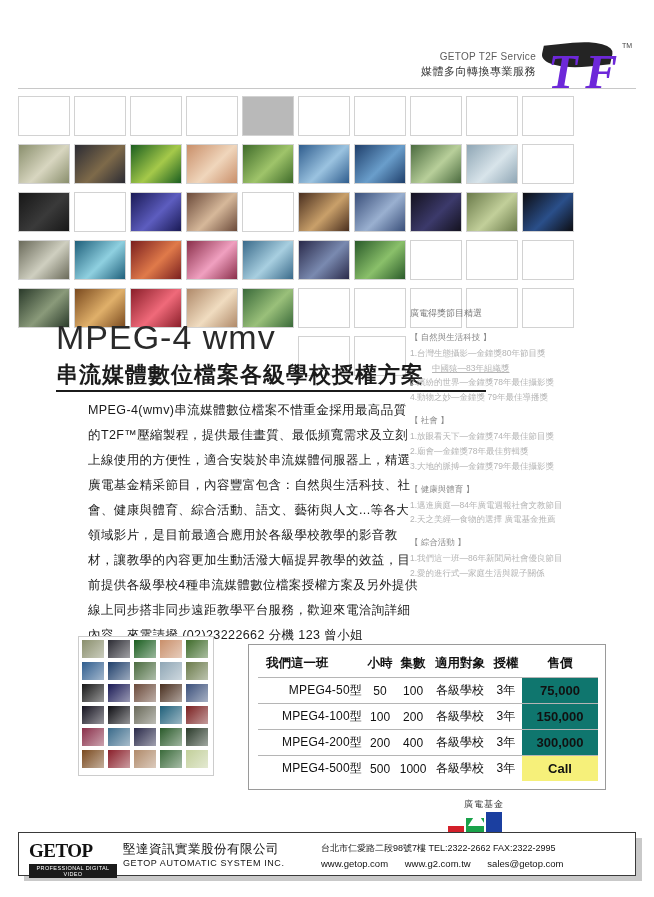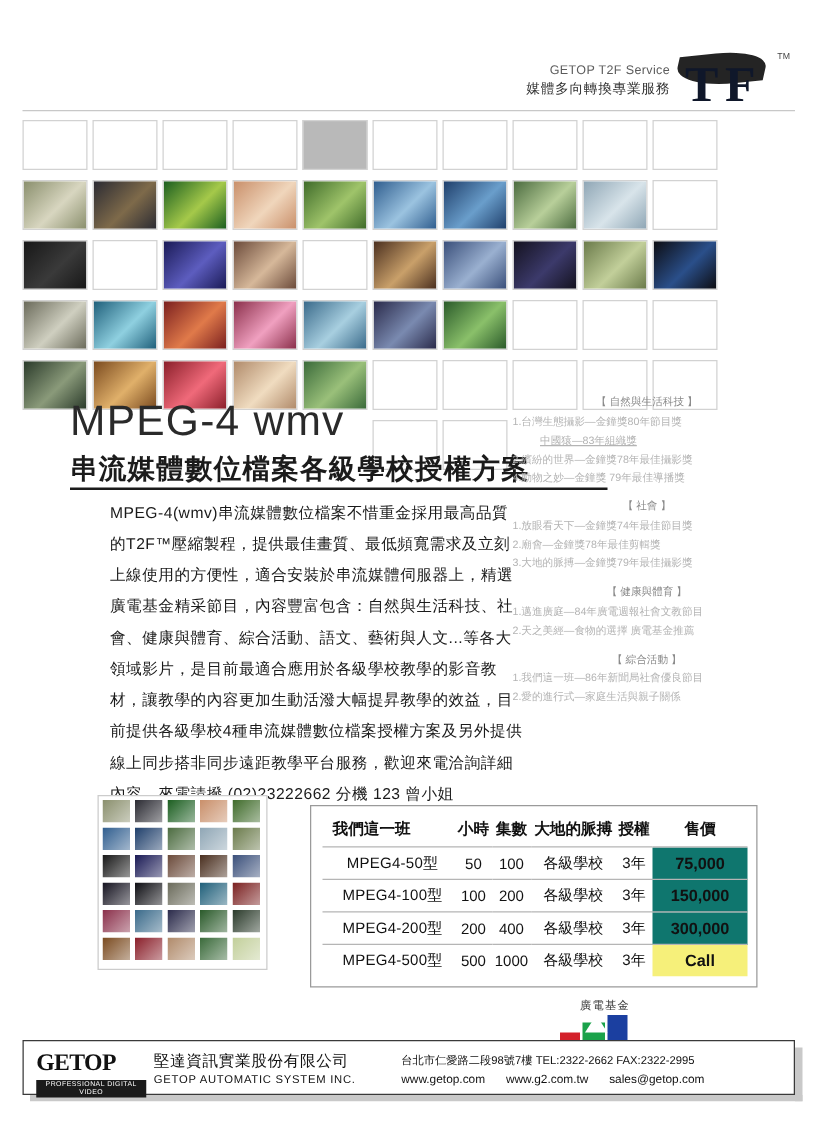--- a/index.html
+++ b/index.html
@@ -52,23 +52,24 @@
   }
   .t2f-logo {
     position: absolute;
     right: 22px; top: 40px;
     width: 92px; height: 46px;
   }
   .t2f-logo .t2f-letters {
     position: absolute;
     left: 8px; top: 4px;
     font-family: "Liberation Serif", serif;
+    font-style: italic;
     font-weight: bold;
-    font-size: 40px;
-    color: #0f172a;
+    font-size: 48px;
+    color: #6d28d9;
     letter-spacing: -2px;
   }
   .t2f-logo .t2f-swoosh {
     position: absolute;
     left: 2px; top: 2px;
     width: 70px; height: 26px;
     background: #111111;
     border-radius: 0 60% 0 70%;
     transform: skewX(-18deg) rotate(-6deg);
     opacity: 0.92;
@@ -145,21 +146,20 @@
   }
   .awards .aw-title {
     color: #7a7a7a;
     font-size: 9px;
     margin-bottom: 3px;
   }
   .awards .aw-head {
     color: #8a8a8a;
     margin-top: 8px;
     margin-bottom: 1px;
-    text-align: center;
   }
   .awards .aw-line {
     color: #b4b4b4;
     white-space: nowrap;
     overflow: hidden;
   }
   .awards .aw-line.indent { padding-left: 22px; text-decoration: underline; }
 
   
   .mosaic {
@@ -203,21 +203,21 @@
     color: #111;
   }
   .price-table th.c-model { text-align: left; padding-left: 8px; width: 96px; }
   .price-table td {
     padding: 4px 2px;
     text-align: center;
     border-top: 1px solid #b5b5b5;
     font-size: 12px;
   }
   .price-table td.c-model {
-    text-align: center;
+    text-align: right;
     padding-left: 8px;
     letter-spacing: 0.2px;
   }
   .price-table td.c-price {
     background: #0f766e;
     font-weight: bold;
     font-size: 13px;
     color: #111;
     width: 72px;
   }
@@ -464,20 +464,21 @@
 
   <div class="title-wrap">
     <div class="title-main">MPEG-4  wmv</div>
     <div class="title-sub">串流媒體數位檔案各級學校授權方案</div>
   </div>
   <div class="title-rule"></div>
 
   <div class="body-copy">MPEG-4(wmv)串流媒體數位檔案不惜重金採用最高品質的T2F™壓縮製程，提供最佳畫質、最低頻寬需求及立刻上線使用的方便性，適合安裝於串流媒體伺服器上，精選廣電基金精采節目，內容豐富包含：自然與生活科技、社會、健康與體育、綜合活動、語文、藝術與人文...等各大領域影片，是目前最適合應用於各級學校教學的影音教材，讓教學的內容更加生動活潑大幅提昇教學的效益，目前提供各級學校4種串流媒體數位檔案授權方案及另外提供線上同步搭非同步遠距教學平台服務，歡迎來電洽詢詳細內容。來電請撥 (02)23222662 分機 123 曾小姐</div>
 
   <div class="awards">
+    <div class="aw-title">廣電得獎節目精選</div>
     <div id="awards-sections">
         <div class="aw-head">【 自然與生活科技 】</div>
         <div class="aw-line">1.台灣生態攝影—金鐘獎80年節目獎</div>
         <div class="aw-line indent">中國猿—83年組織獎</div>
         <div class="aw-line">2.繽紛的世界—金鐘獎78年最佳攝影獎</div>
         <div class="aw-line">4.動物之妙—金鐘獎 79年最佳導播獎</div>
         <div class="aw-head">【 社會 】</div>
         <div class="aw-line">1.放眼看天下—金鐘獎74年最佳節目獎</div>
         <div class="aw-line">2.廟會—金鐘獎78年最佳剪輯獎</div>
         <div class="aw-line">3.大地的脈搏—金鐘獎79年最佳攝影獎</div>
@@ -524,21 +525,21 @@
     </div>
 
   <div class="price-shadow"></div>
   <div class="price-box"></div>
   <table class="price-table">
     <thead>
       <tr id="price-head-row">
           <th class="c-model">我們這一班</th>
           <th>小時</th>
           <th>集數</th>
-          <th>大地的脈搏</th>
+          <th>適用對象</th>
           <th>授權</th>
           <th>售價</th>
         </tr>
     </thead>
     <tbody id="price-body">
         <tr>
           <td class="c-model">MPEG4-50型</td>
           <td>50</td>
           <td>100</td>
           <td>各級學校</td>

